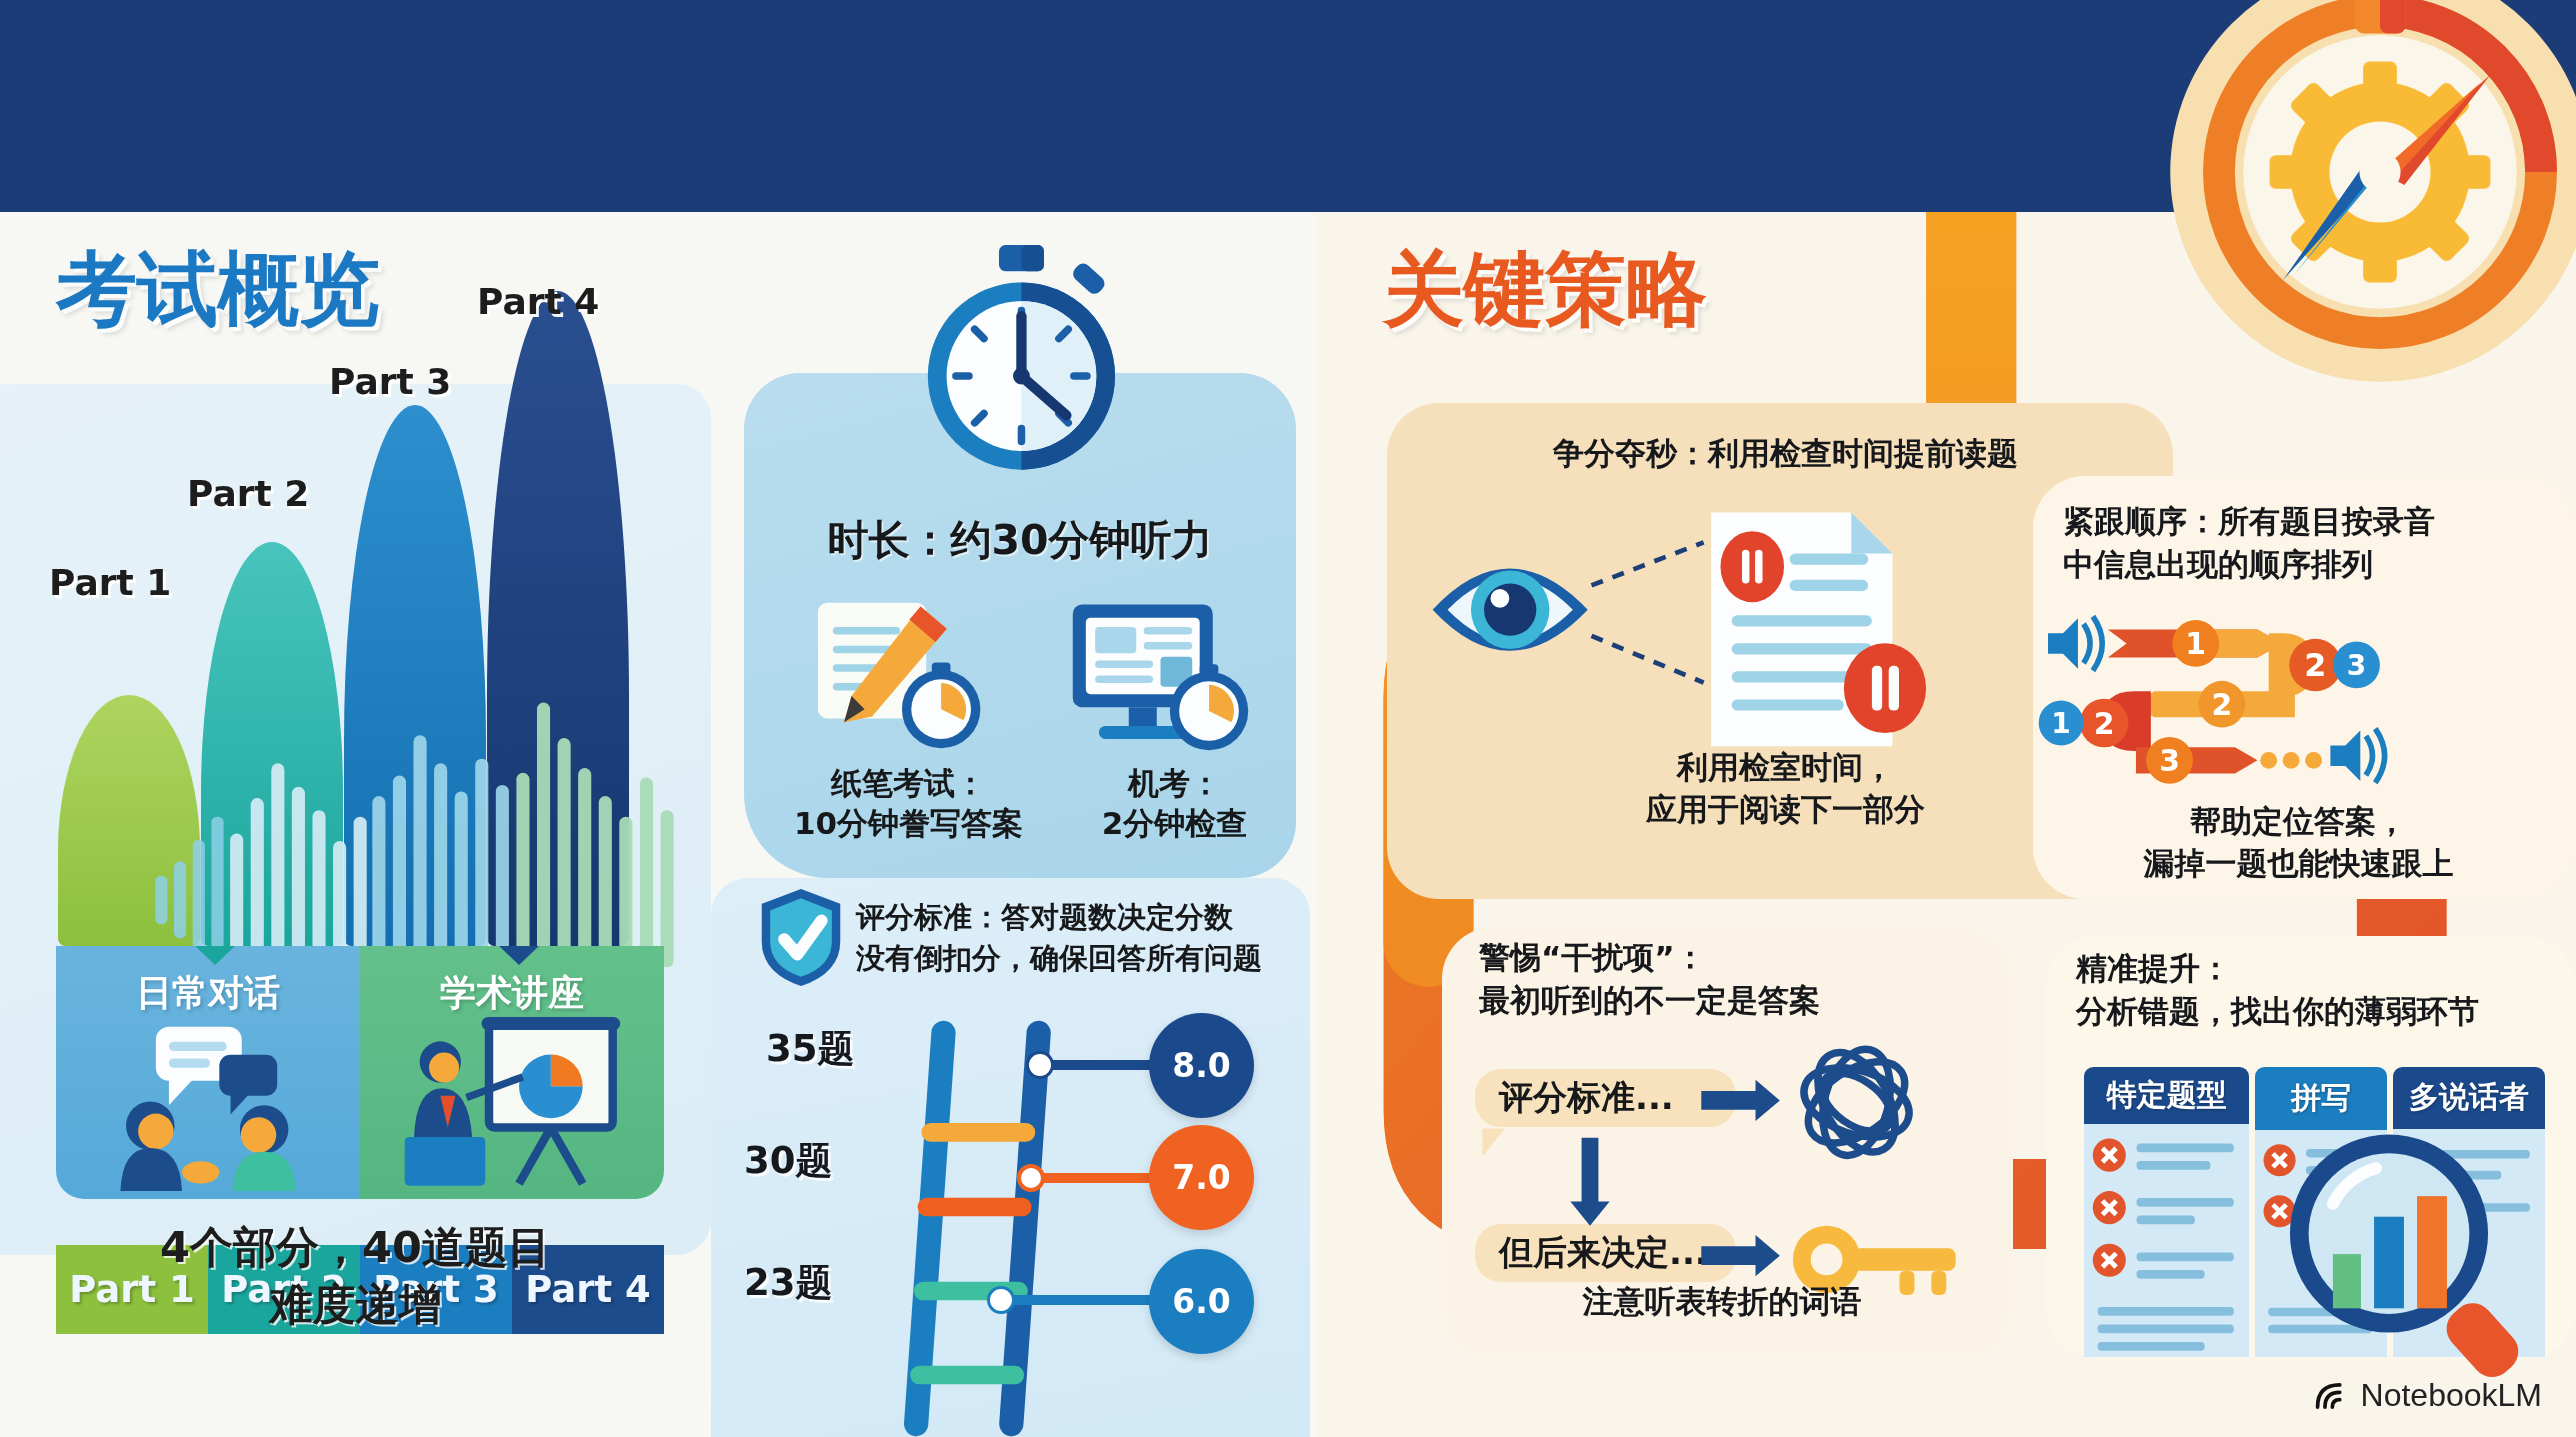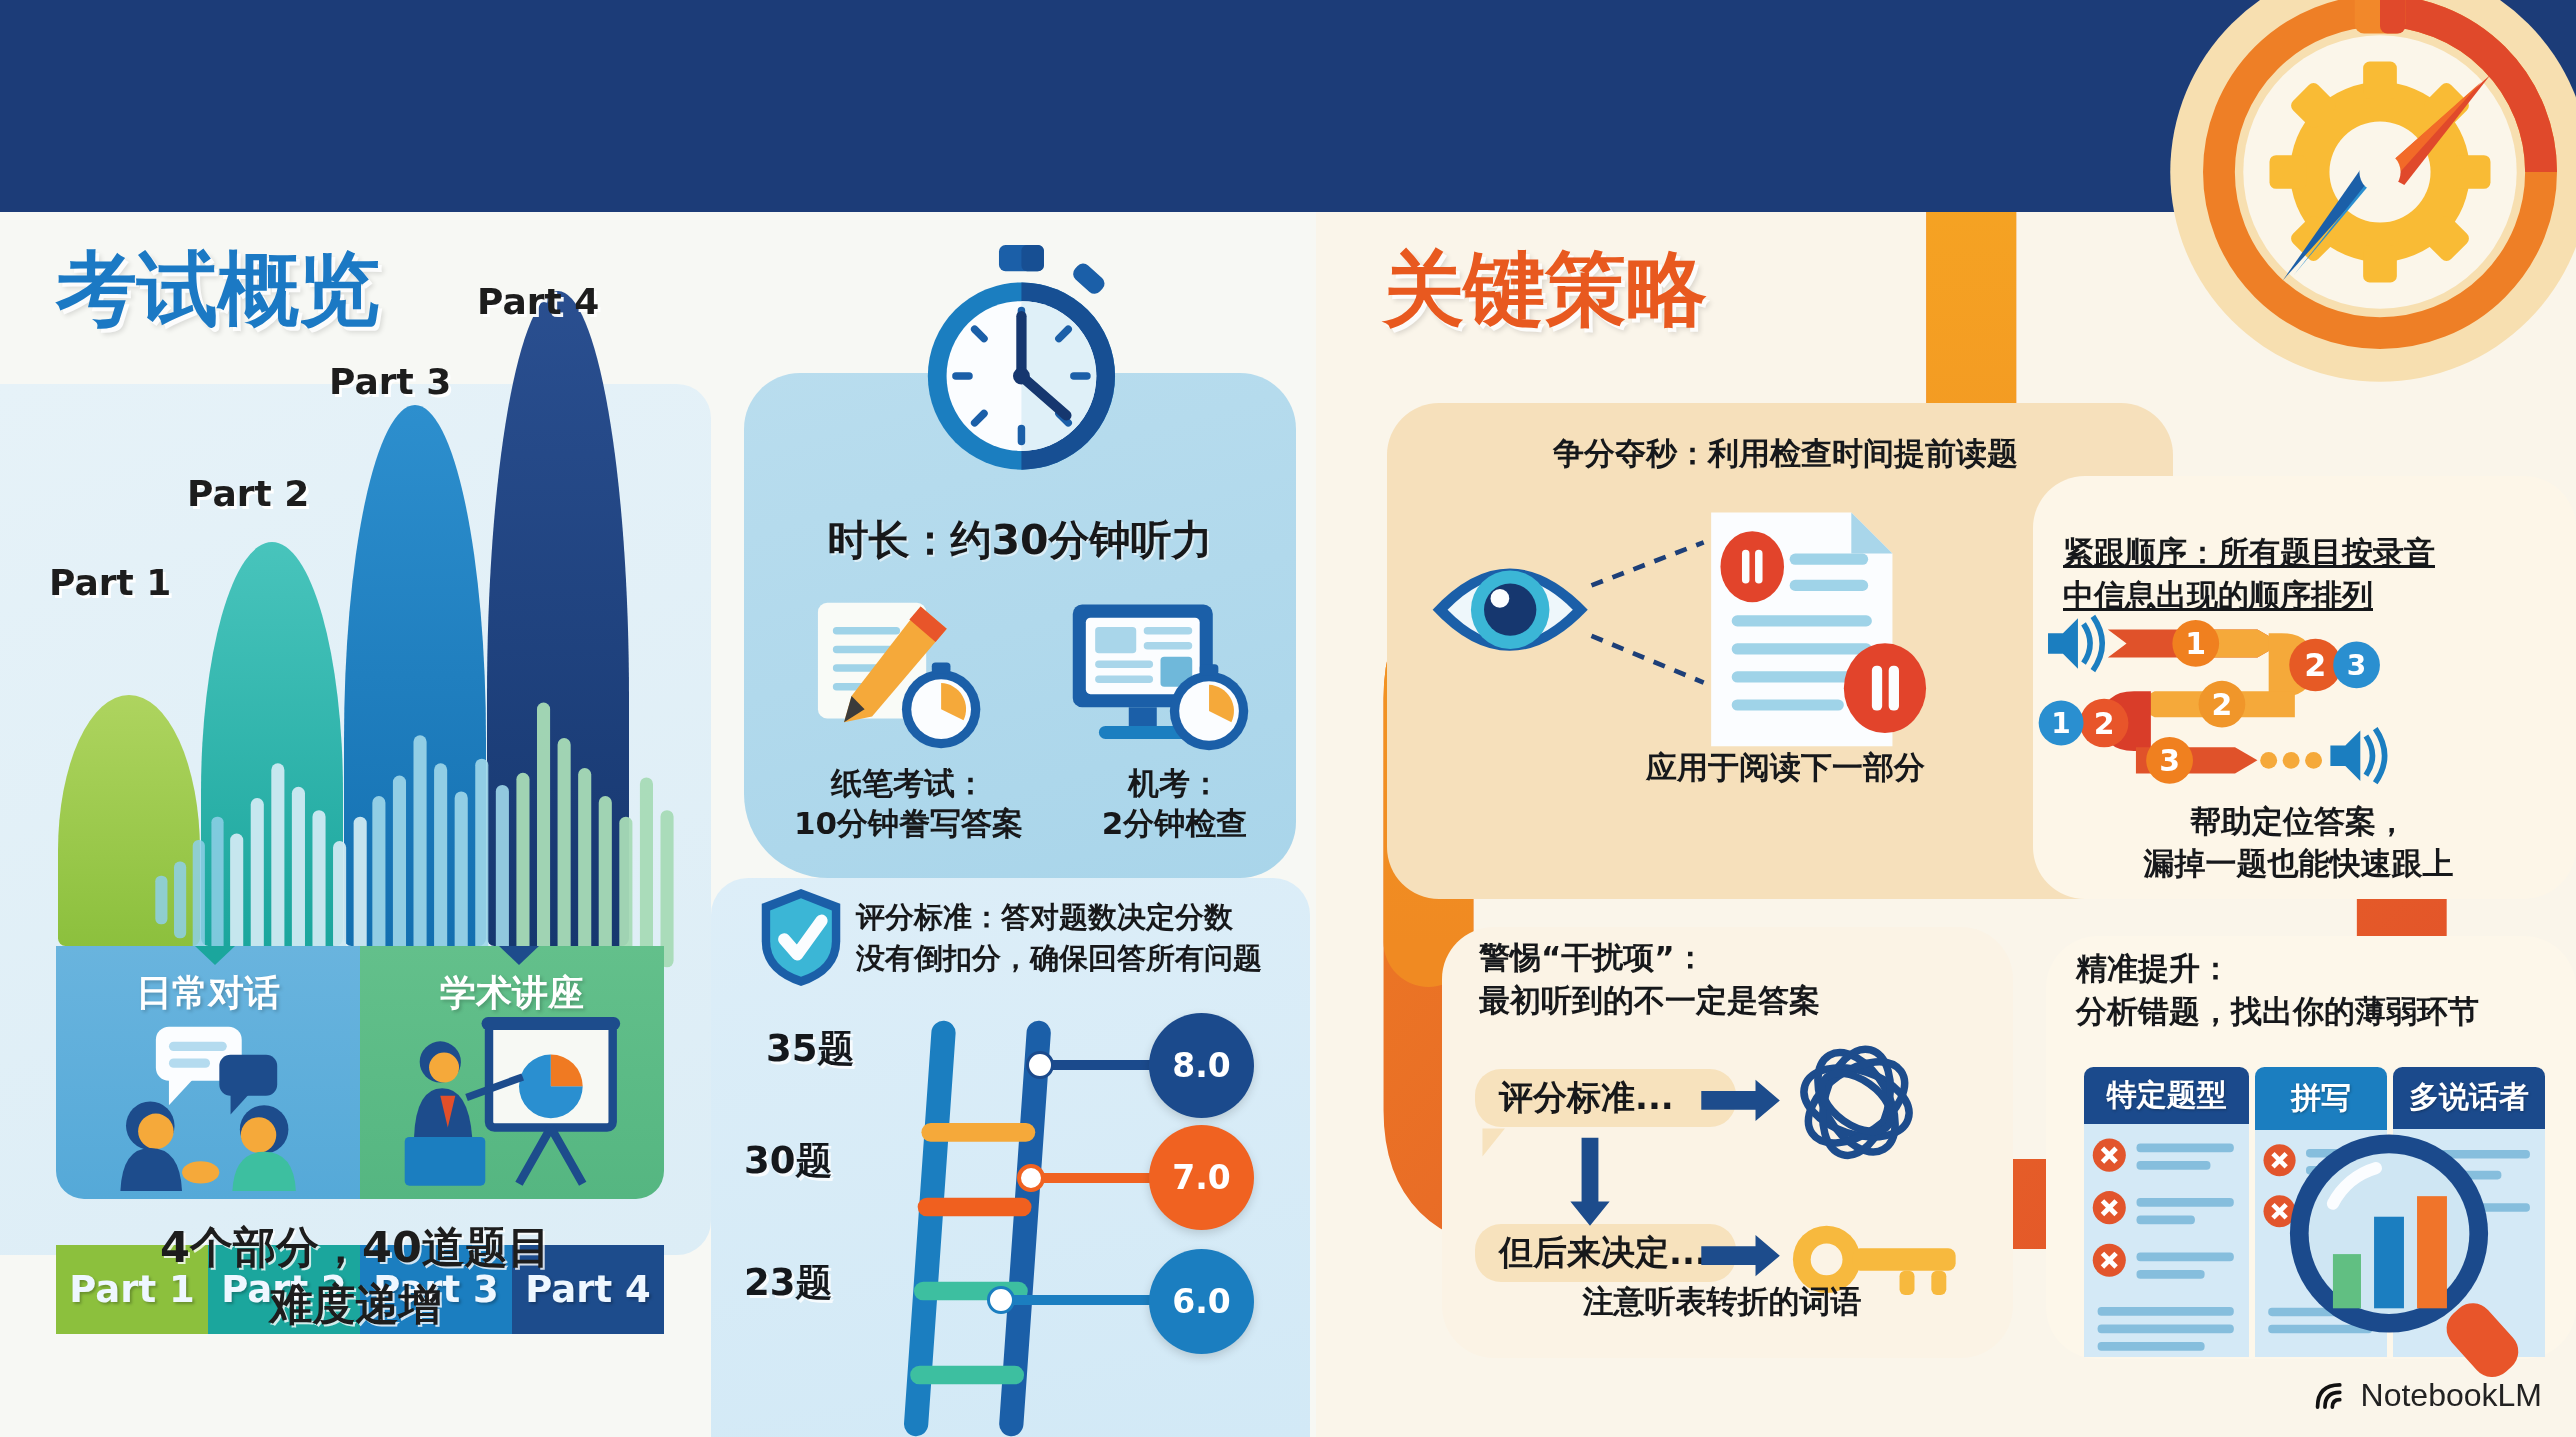--- a/index.html
+++ b/index.html
@@ -422,25 +422,26 @@
     <g>
       <ellipse cx="352" cy="66" rx="34" ry="38" fill="#e2442b"></ellipse>
       <rect x="341" y="48" width="8" height="36" rx="4" fill="#fbfdff"></rect>
       <rect x="355" y="48" width="8" height="36" rx="4" fill="#fbfdff"></rect>
       <ellipse cx="494" cy="196" rx="44" ry="48" fill="#e2442b"></ellipse>
       <rect x="480" y="172" width="11" height="48" rx="5" fill="#fbfdff"></rect>
       <rect x="498" y="172" width="11" height="48" rx="5" fill="#fbfdff"></rect>
     </g>
   </svg>
   <div class="scard-cap" style="left:1430px;top:747px;width:711px;">
+    <div>利用检室时间，</div>
     <div>应用于阅读下一部分</div>
   </div>
 
   <div class="scard" style="left:2033px;top:476px;width:543px;height:423px;background:#fdf6e8;"></div>
-  <div class="scard-title" style="left:2063px;top:531px;width:496px;text-decoration:underline;">
+  <div class="scard-title" style="left:2063px;top:500px;width:496px;">
     <div>紧跟顺序：所有题目按录音</div>
     <div>中信息出现的顺序排列</div>
   </div>
 
   <svg style="position:absolute;left:2046px;top:607px;" width="393" height="187" viewBox="0 0 420 200">
     <g fill="#1b7ec0">
       <path d="M2 28 L18 28 L34 12 L34 66 L18 50 L2 50 Z"></path>
       <path d="M40 18 q14 21 0 42" stroke="#1b7ec0" stroke-width="6" fill="none"></path>
       <path d="M50 10 q20 29 0 58" stroke="#1b7ec0" stroke-width="6" fill="none"></path>
     </g>

